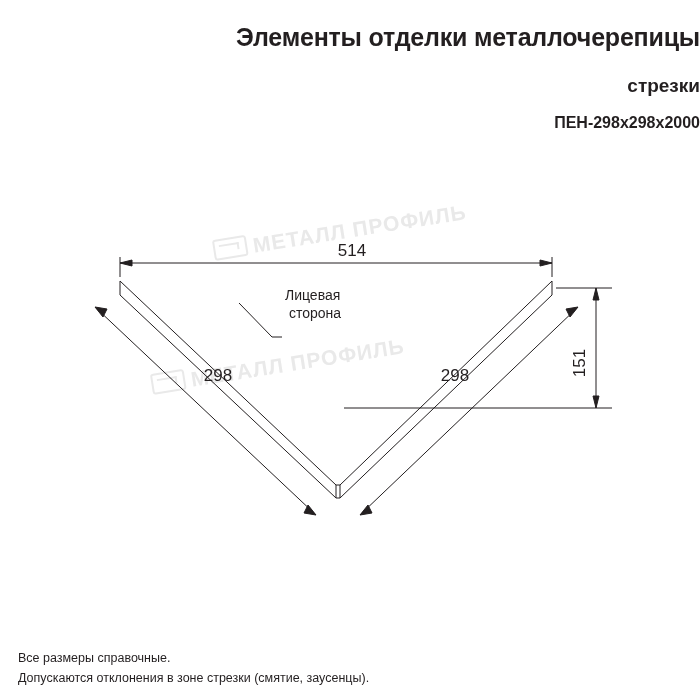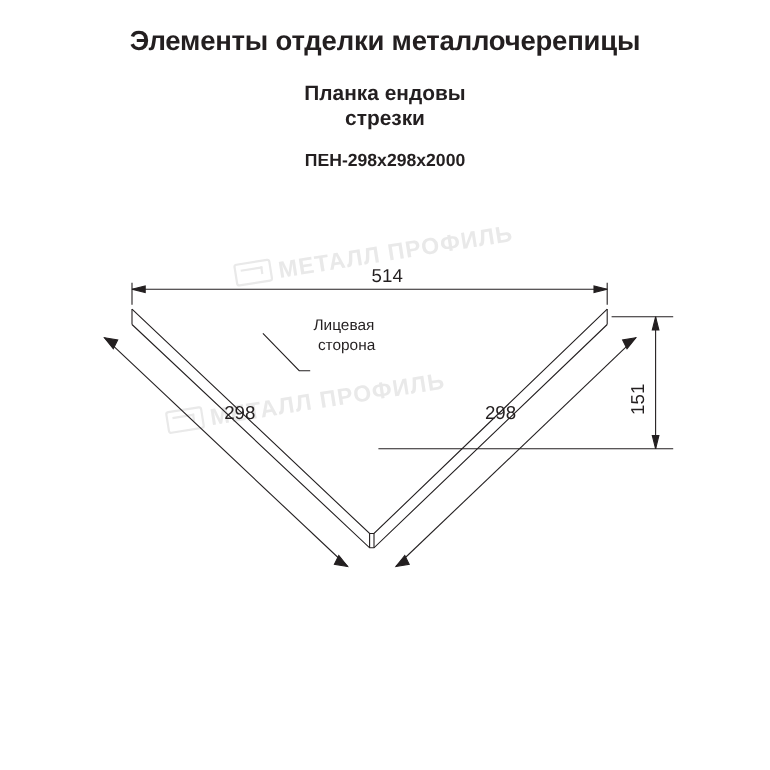--- a/index.html
+++ b/index.html
@@ -14,21 +14,21 @@
     color: #231f20;
     overflow: hidden;
     position: relative;
   }
   .page {
     position: relative;
     width: 700px;
     height: 700px;
   }
   .title-block {
-    text-align: center;
+    text-align: right;
     padding-top: 24px;
   }
   .main-title {
     font-size: 25px;
     font-weight: bold;
     letter-spacing: -0.2px;
     margin: 0 0 22px 0;
     line-height: 1.1;
   }
   .sub-title {
@@ -106,21 +106,20 @@
   #wm1 { left: 212px; top: 218px; }
   #wm2 { left: 150px; top: 352px; }
 </style>
 </head>
 <body>
 
 <div class="page">
 
   <div class="title-block">
     <h1 class="main-title">Элементы отделки металлочерепицы</h1>
-    <div class="sub-title">Планка ендовы</div>
     <div class="sub-title-2">стрезки</div>
     <div class="code-title">ПЕН-298x298x2000</div>
   </div>
 
   <div class="wm" id="wm1"><span class="mark"></span><span>МЕТАЛЛ ПРОФИЛЬ</span></div>
   <div class="wm" id="wm2"><span class="mark"></span><span>МЕТАЛЛ ПРОФИЛЬ</span></div>
 
   <div class="drawing-area">
     <svg width="700" height="440" viewBox="0 0 700 440" xmlns="http://www.w3.org/2000/svg">
       <g stroke="#231f20" stroke-width="1" fill="none" stroke-linejoin="miter" stroke-linecap="butt">
@@ -164,14 +163,18 @@
         <text x="352" y="71" font-size="17" text-anchor="middle">514</text>
         <text x="218" y="196" font-size="17" text-anchor="middle">298</text>
         <text x="455" y="196" font-size="17" text-anchor="middle">298</text>
         <text x="585" y="178" font-size="17" text-anchor="middle" transform="rotate(-90 585,178)">151</text>
         <text x="285" y="115" font-size="14">Лицевая</text>
         <text x="289" y="133" font-size="14">сторона</text>
       </g>
     </svg>
   </div>
 
+  <div class="footer">
+    <div>Все размеры справочные.</div>
+    <div>Допускаются отклонения в зоне стрезки (смятие, заусенцы).</div>
+  </div>
 
 </div>
 
 </body></html>

